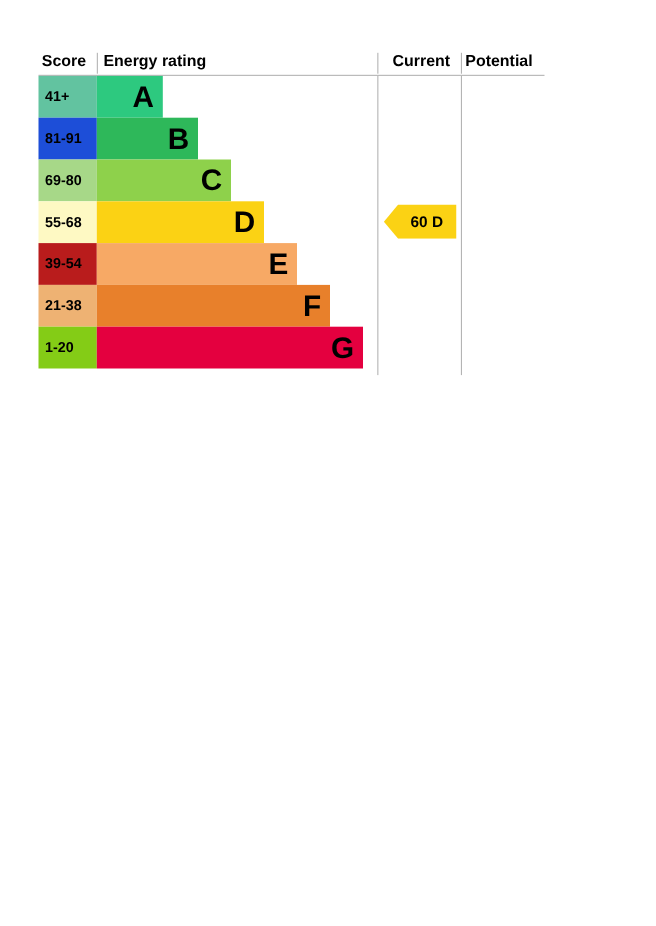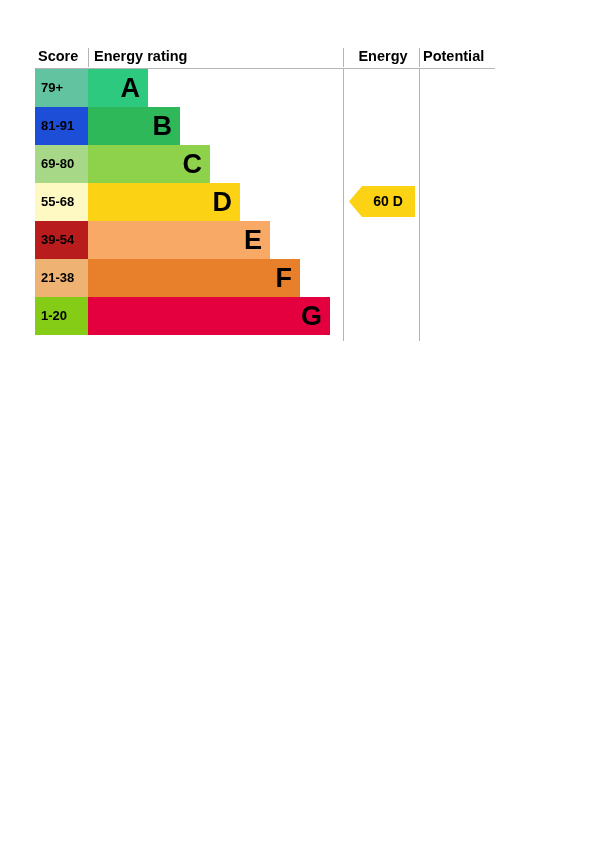--- a/index.html
+++ b/index.html
@@ -139,30 +139,30 @@
 </head>
 <body>
 
 <div id="epc-chart">
 
   <div class="epc-header">
     <div class="hcell h-score">Score</div>
     <div class="hdiv d1"></div>
     <div class="hcell h-rating">Energy rating</div>
     <div class="hdiv d2"></div>
-    <div class="hcell h-current">Energy</div>
+    <div class="hcell h-current">Current</div>
     <div class="hdiv d3"></div>
     <div class="hcell h-potential">Potential</div>
   </div>
 
   <div class="epc-body">
 
     <div id="bands-container">
         <div class="band-row" style="top: 0px;">
-          <div class="band-score" style="background: rgb(98, 195, 160);">79+</div>
+          <div class="band-score" style="background: rgb(98, 195, 160);">41+</div>
           <div class="band-bar" style="background: rgb(45, 201, 127); width: 60px;">
             <span class="band-letter">A</span>
           </div>
         </div>
         <div class="band-row" style="top: 38px;">
           <div class="band-score" style="background: #1d4ed8;">81-91</div>
           <div class="band-bar" style="background: rgb(46, 184, 90); width: 92px;">
             <span class="band-letter">B</span>
           </div>
         </div>

